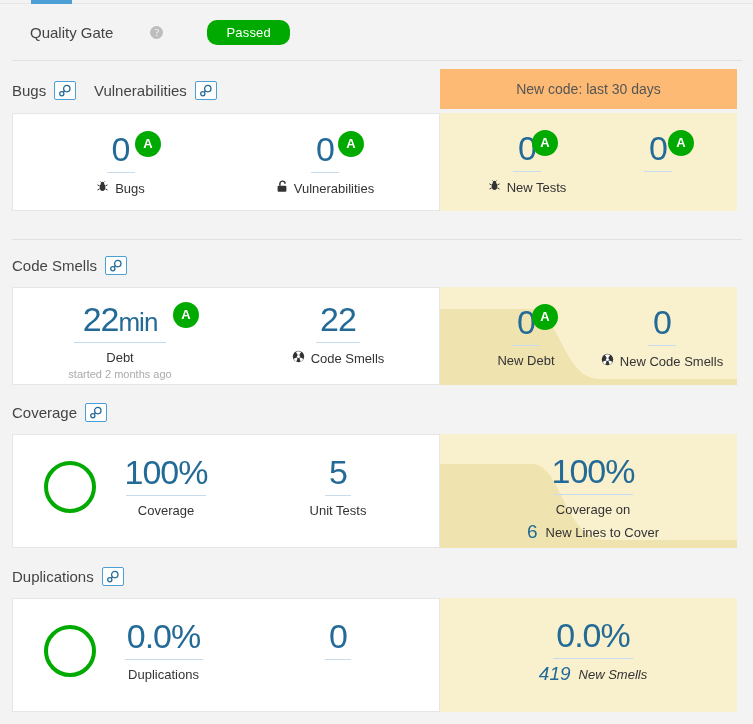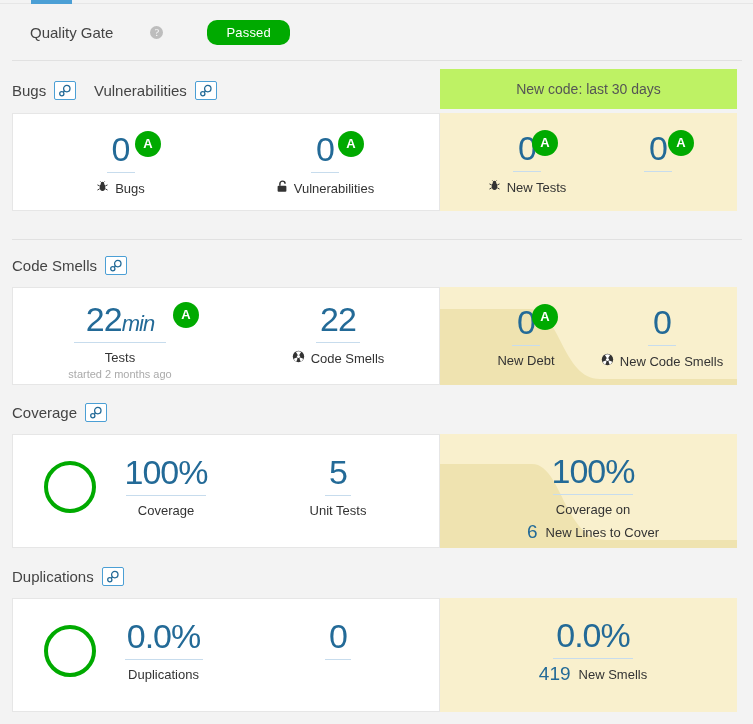--- a/index.html
+++ b/index.html
@@ -22,30 +22,30 @@
   .qg-help { display: inline-block; width: 13px; height: 13px; border-radius: 50%; background: #bdbdbd; color: #fff; font-size: 10px; line-height: 13px; text-align: center; margin-left: 9px; font-family: "Liberation Serif", serif; }
   .qg-badge { margin-left: 16px; background: #00aa00; color: #fff; font-size: 13px; padding: 5px 19px; border-radius: 10px; letter-spacing: .2px; }
   .qg-rule { position: absolute; left: 12px; top: 60px; width: 730px; height: 1px; background: #e1e1e1; }
 
   
   .sec-title { position: absolute; display: flex; align-items: center; font-size: 15px; color: #444; }
   .link-icon { display: inline-block; width: 22px; height: 19px; border: 1px solid #4b9fd5; border-radius: 2px; margin-left: 8px; position: relative; box-sizing: border-box; background: #fff; }
   .link-icon svg { position: absolute; left: 3px; top: 2px; }
 
   
-  .newcode-head { position: absolute; background: #bef264; display: flex; align-items: center; justify-content: center; font-size: 14px; color: #555; }
+  .newcode-head { position: absolute; background: #fdba74; display: flex; align-items: center; justify-content: center; font-size: 14px; color: #555; }
 
   
   .card { position: absolute; background: #fff; border: 1px solid #e6e6e6; box-sizing: border-box; }
   .card-yellow { position: absolute; background: #f9f0cd; box-sizing: border-box; overflow: hidden; }
   .wave { position: absolute; left: 0; top: 0; width: 100%; height: 100%; }
 
   .measure { position: absolute; text-align: center; }
   .big { font-size: 34px; color: #236a97; line-height: 1; font-weight: 300; letter-spacing: -1px; }
-  .big .unit { font-size: 22px; font-style: italic; }
+  .big .unit { font-size: 26px; }
   .uline { height: 1px; background: #c7dced; margin: 6px auto 0 auto; }
   .mlabel { font-size: 13px; color: #333; margin-top: 7px; white-space: nowrap; display: flex; align-items: center; justify-content: center; gap: 6px; }
   .sublabel { font-size: 11px; color: #aaa; white-space: nowrap; }
 
   .rating { position: absolute; width: 26px; height: 26px; border-radius: 50%; background: #00aa00; color: #fff; font-size: 13px; font-weight: bold; line-height: 26px; text-align: center; }
 
   .ring { position: absolute; width: 52px; height: 52px; border-radius: 50%; border: 4px solid #00aa00; background: #fff; box-sizing: border-box; }
 
   .icn { display: inline-block; vertical-align: middle; }
   .inline-num { font-size: 19px; color: #236a97; font-weight: 300; }
@@ -172,21 +172,21 @@
           <line x1="6.5" y1="6.9" x2="5.3" y2="8.2" stroke="#236a97" stroke-width="1.3"></line>
         </svg>
     </span>
   </div>
 
   <div class="card" style="left:12px; top:287px; width:428px; height:98px;">
     <div class="measure" style="left:42px; top:14px; width:130px;">
       <div class="big"><span>22</span><span class="unit">min</span></div>
       <div class="uline" style="width:92px;"></div>
       <div class="mlabel">
-        <span>Tests</span>
+        <span>Debt</span>
       </div>
       <div class="sublabel" style="margin-top:3px;">started 2 months ago</div>
     </div>
     <div class="rating" style="left:160px; top:14px;">A</div>
 
     <div class="measure" style="left:245px; top:14px; width:160px;">
       <div class="big">22</div>
       <div class="uline" style="width:44px;"></div>
       <div class="mlabel">
         <span class="icn">
@@ -306,21 +306,21 @@
     <div class="measure" style="left:250px; top:20px; width:150px;">
       <div class="big">0</div>
       <div class="uline" style="width:26px;"></div>
     </div>
   </div>
 
   <div class="card-yellow" style="left:440px; top:598px; width:297px; height:114px;">
     <div class="measure" style="left:78px; top:20px; width:150px;">
       <div class="big">0.0%</div>
       <div class="uline" style="width:80px;"></div>
-      <div class="mlabel" style="margin-top:4px; gap:8px;">
+      <div class="mlabel" style="margin-top:4px; gap:8px;font-style:italic;">
         <span class="inline-num-wrap">
           <span class="inline-num">419</span>
           <span class="inline-num-ul"></span>
         </span>
         <span>New Smells</span>
       </div>
     </div>
   </div>
 
 </div>

